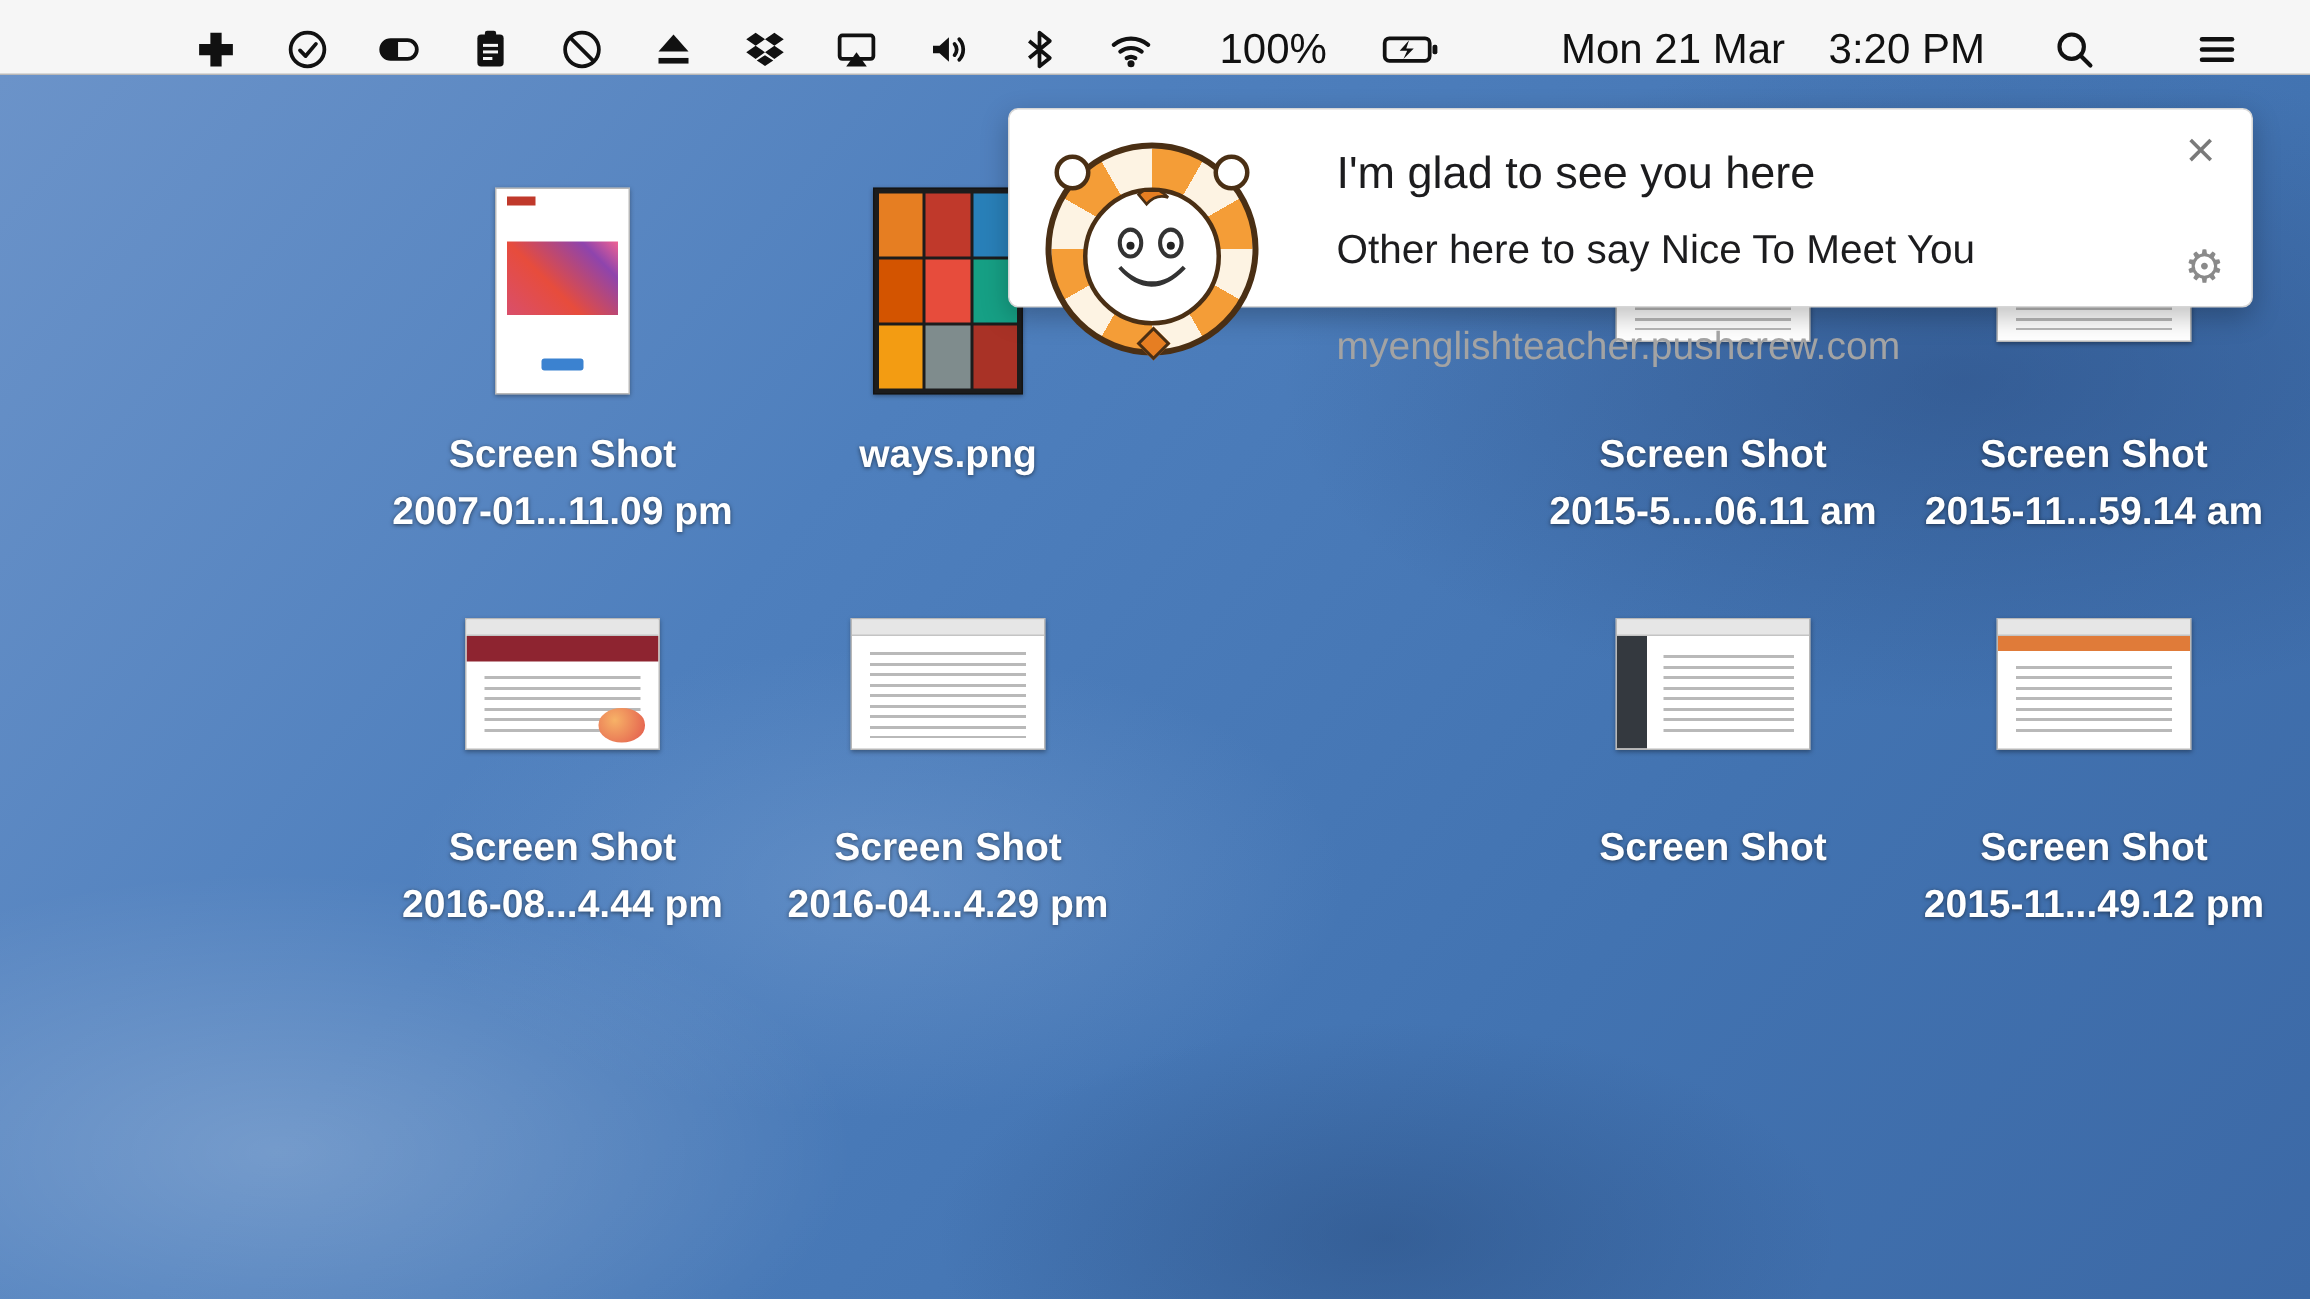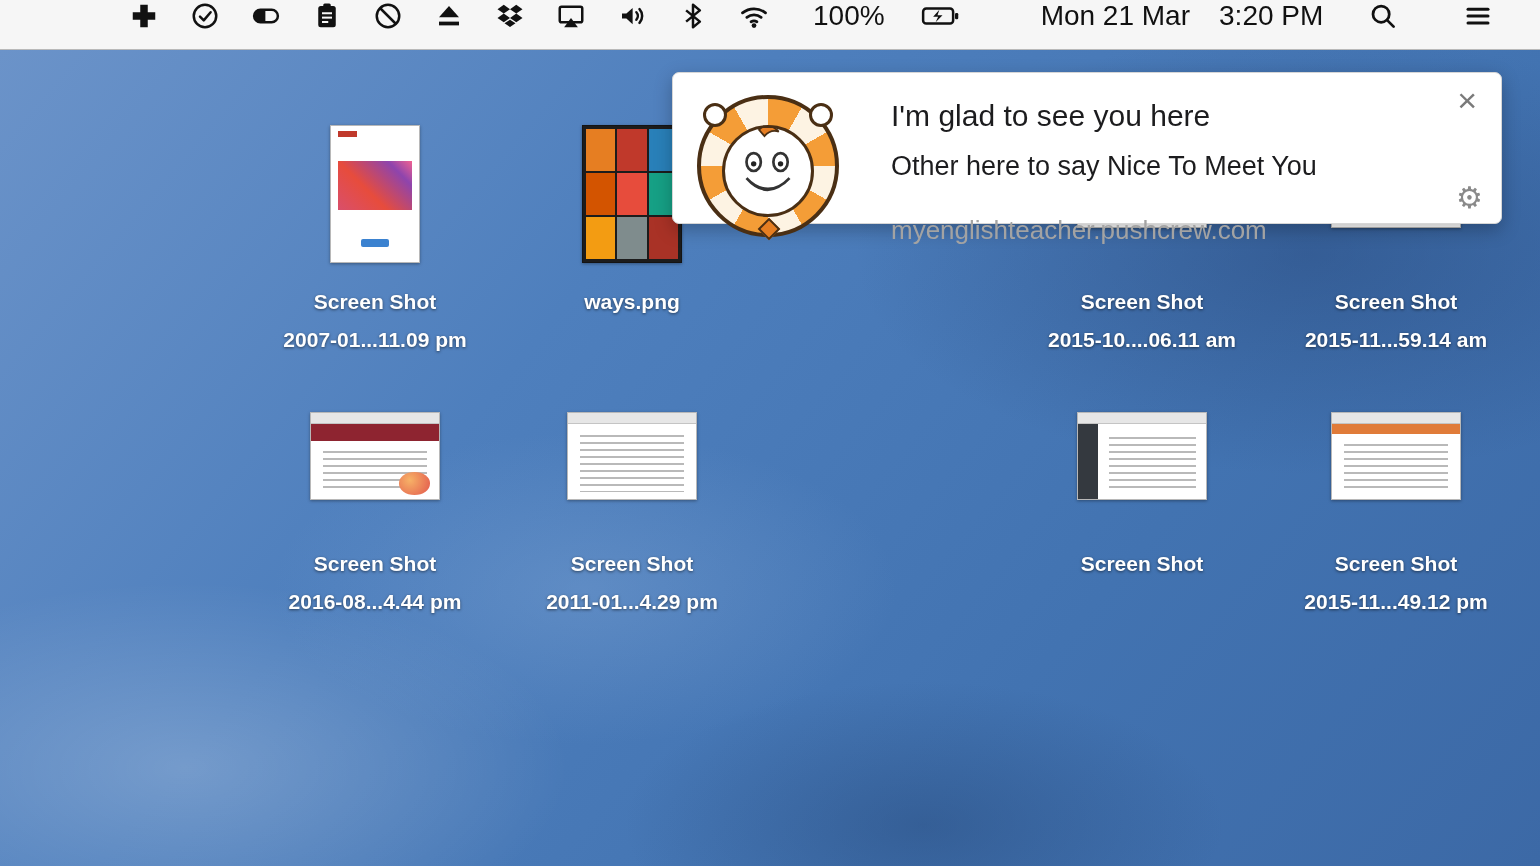--- a/index.html
+++ b/index.html
@@ -14,37 +14,37 @@
       radial-gradient(ellipse 520px 260px at 38% 66%, rgba(120,160,210,0.45), transparent 60%),
       radial-gradient(ellipse 700px 340px at 85% 25%, rgba(35,65,115,0.45), transparent 65%),
       radial-gradient(ellipse 500px 240px at 60% 95%, rgba(40,75,125,0.5), transparent 60%),
       linear-gradient(130deg, #6b93c9 0%, #4e7fbd 35%, #4273b1 70%, #3c69a6 100%);
   }
 
   
   .menubar {
     position:absolute; left:0; top:0; width:1540px; height:50px;
     background:#f6f6f6; border-bottom:1px solid #b9b9b9;
-    display:flex; align-items:flex-start; gap:29px;
+    display:flex; align-items:flex-end; gap:29px;
     padding:0 46px 0 128px; color:#111; font-size:28px; z-index:40;
   }
   .mb-icon { width:32px; height:32px; display:flex; align-items:center; justify-content:center; flex:none; }
   .mb-icon svg { width:30px; height:30px; }
   .mb-text { white-space:nowrap; }
   .mb-batt-pct { margin-left:14px; }
   .mb-batt-icon { margin-left:2px; }
   .mb-date { margin-left:48px; }
   .mb-search { margin-left:auto; }
   .mb-list { margin-left:34px; }
 
   
   .desk-icon { position:absolute; width:300px; text-align:center; cursor:default; }
   .di-r1 { height:240px; }
   .di-r2 { height:215px; }
-  .icon-label { position:absolute; left:0; width:300px; color:#fff; font-weight:700; font-size:21px;
+  .icon-label { position:absolute; left:0; width:300px; color:#fff; font-weight:700; font-size:26px;
     line-height:34px; text-shadow:0 1px 3px rgba(0,0,0,0.55); white-space:nowrap; }
   .di-r1 .l1 { top:160px; } .di-r1 .l2 { top:198px; }
   .di-r2 .l1 { top:135px; } .di-r2 .l2 { top:173px; }
 
   .thumb { position:relative; margin:0 auto; background:#fff; border:1px solid rgba(0,0,0,0.28);
     box-shadow:0 1px 3px rgba(0,0,0,0.35); overflow:hidden; }
   .t-portrait { width:90px; height:138px; }
   .t-portrait2 { width:100px; height:138px; }
   .t-land { width:130px; height:88px; margin-top:15px; }
   .t-land-r2 { width:130px; height:88px; margin-top:0; }
@@ -66,21 +66,21 @@
   .v2-lines { top:20%; bottom:8%; }
   .v1-blob { position:absolute; bottom:5%; right:7%; width:24%; height:26%; border-radius:50%;
     background:radial-gradient(circle at 35% 35%, #f7b267, #e2574c); }
   .v3-side { position:absolute; top:13%; left:0; bottom:0; width:16%; background:#34393f; }
   .v3-lines { top:22%; bottom:10%; left:24%; right:8%; }
   .v4-band { position:absolute; top:13%; left:0; right:0; height:12%; background:#e07b39; }
   .v4-lines { top:30%; bottom:8%; }
 
   
   .notification {
-    position:absolute; left:672px; top:72px; width:830px; height:152px;
+    position:absolute; left:672px; top:72px; width:830px; height:133px;
     background:#ffffff; border:1px solid #d6d6d6; border-radius:7px;
     box-shadow:0 6px 18px rgba(0,0,0,0.25); z-index:20;
   }
   .n-title { position:absolute; left:218px; top:26px; font-size:30px; color:#1c1c1e; }
   .n-body  { position:absolute; left:218px; top:78px; font-size:27px; color:#1c1c1e; }
   .n-source{ position:absolute; left:218px; top:142px; font-size:26px; color:#a3a3a3; }
   .n-close { position:absolute; top:10px; right:24px; font-size:34px; color:#7a7a7a; line-height:34px; cursor:pointer; }
   .n-gear  { position:absolute; bottom:10px; right:18px; font-size:30px; color:#8a8a8a; line-height:30px; cursor:pointer; }
 
   
@@ -125,21 +125,21 @@
     <div class="icon-label l1">ways.png</div>
     <div class="icon-label l2"></div>
   </div>
 
   <div class="desk-icon di-r1" style="left:992px; top:75px;">
     <div class="thumb t-land">
       <div class="ts-toolbar"></div>
         <div class="v-lines v2-lines"></div>
     </div>
     <div class="icon-label l1">Screen Shot</div>
-    <div class="icon-label l2">2015-10....06.11 am</div>
+    <div class="icon-label l2">2015-5....06.11 am</div>
   </div>
 
   <div class="desk-icon di-r1" style="left:1246px; top:75px;">
     <div class="thumb t-land">
       <div class="ts-toolbar"></div>
         <div class="v-lines v2-lines"></div>
     </div>
     <div class="icon-label l1">Screen Shot</div>
     <div class="icon-label l2">2015-11...59.14 am</div>
   </div>
@@ -154,21 +154,21 @@
     <div class="icon-label l1">Screen Shot</div>
     <div class="icon-label l2">2016-08...4.44 pm</div>
   </div>
 
   <div class="desk-icon di-r2" style="left:482px; top:362px;">
     <div class="thumb t-land-r2">
       <div class="ts-toolbar"></div>
         <div class="v-lines v2-lines"></div>
     </div>
     <div class="icon-label l1">Screen Shot</div>
-    <div class="icon-label l2">2011-01...4.29 pm</div>
+    <div class="icon-label l2">2016-04...4.29 pm</div>
   </div>
 
   <div class="desk-icon di-r2" style="left:992px; top:362px;">
     <div class="thumb t-land-r2">
       <div class="ts-toolbar"></div>
         <div class="v3-side"></div>
         <div class="v-lines v3-lines"></div>
     </div>
     <div class="icon-label l1">Screen Shot</div>
   </div>

